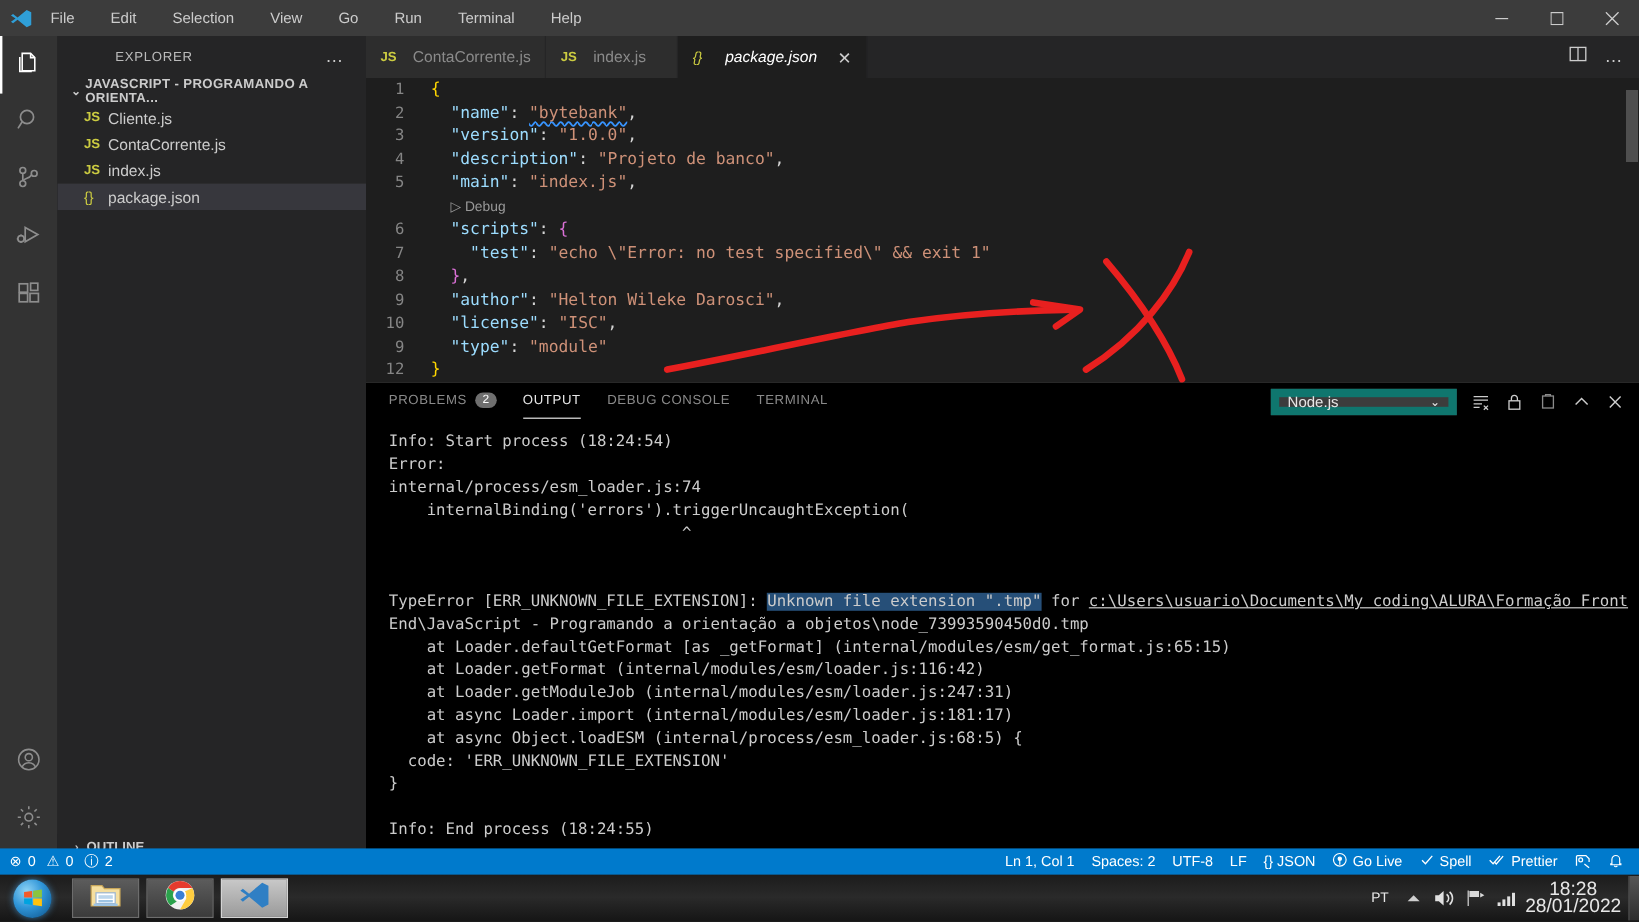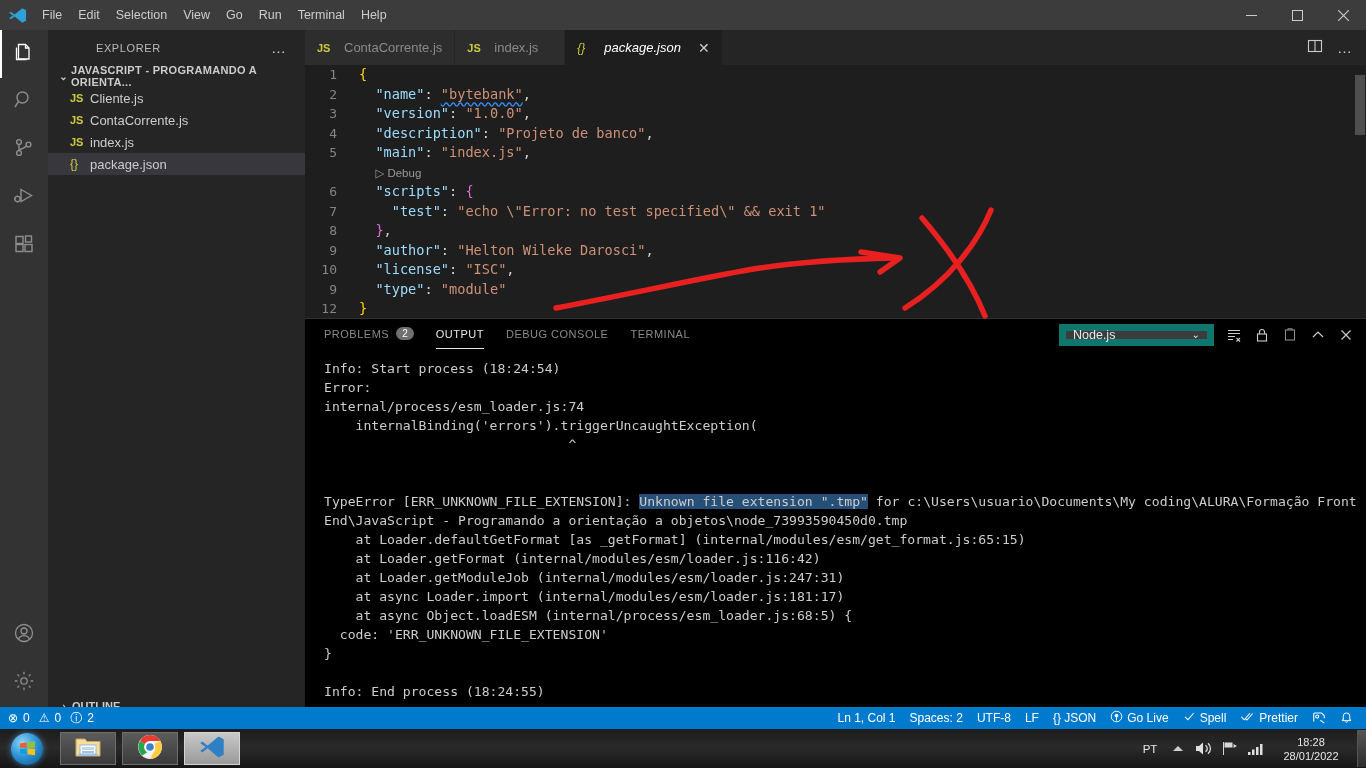--- a/index.html
+++ b/index.html
@@ -7,21 +7,21 @@
               font-family:"Liberation Sans", sans-serif; }
 
   .app { position:relative; width:1366px; height:768px; background:#1e1e1e; }
 
   
   .titlebar { position:absolute; top:0; left:0; width:1366px; height:30px;
               background:#3c3c3c; display:flex; align-items:center; color:#cccccc;
               font-size:12px; }
   .vscode-logo { width:34px; height:30px; display:flex; align-items:center;
                  justify-content:center; }
-  .menu { display:flex; align-items:center; gap:0px; }
+  .menu { display:flex; align-items:center; gap:14px; }
   .menu-item { padding:4px 8px; font-size:12.5px; color:#cccccc; cursor:default; }
   .title-center { position:absolute; left:0; width:1366px; text-align:center;
                   font-size:12.5px; color:#cccccc; pointer-events:none; }
   .win-btns { position:absolute; right:0; top:0; height:30px; display:flex; }
   .win-btn { width:46px; height:30px; display:flex; align-items:center;
              justify-content:center; color:#cccccc; font-size:12px; }
 
   
   .activitybar { position:absolute; top:30px; left:0; width:48px; height:687px;
                  background:#333333; display:flex; flex-direction:column;
@@ -105,21 +105,21 @@
   .psel .cd { margin-left:auto; font-size:10px; }
   .pact { color:#cccccc; width:16px; height:16px; display:flex;
           align-items:center; justify-content:center; }
 
   .console { position:absolute; top:31px; left:0; width:1061px; height:368px;
              overflow:hidden; padding:9px 0 0 19px;
              font-family:"DejaVu Sans Mono", monospace; font-size:13.1px;
              line-height:19px; color:#cccccc; white-space:pre; }
   .oline { height:19px; }
   .hl { background:#264f78; }
-  .und { text-decoration-color:#cccccc; }
+  .und { text-decoration:underline; text-decoration-color:#cccccc; }
 
   
   .vscroll { position:absolute; right:0; top:65px; width:14px; height:253px; }
   .vscroll .thumb { position:absolute; top:10px; right:1px; width:10px;
                     height:60px; background:#4f4f4f; }
 
   
   .annot { position:absolute; top:30px; left:0; width:1366px; height:687px;
            pointer-events:none; }
 
@@ -142,21 +142,21 @@
          display:flex; align-items:center; justify-content:center; }
   .tb-item { position:absolute; top:3px; width:56px; height:33px;
              border:1px solid #6d6d6d; background:linear-gradient(180deg,#5c5c5c,#3b3b3b);
              display:flex; align-items:center; justify-content:center; }
   .tb-item.act { background:linear-gradient(180deg,#c8c8c8,#9a9a9a);
                  border-color:#d4d4d4; }
   .tray { position:absolute; right:0; top:0; height:39px; display:flex;
           align-items:center; color:#e7e7e7; font-size:11.5px; gap:0; }
   .tray-i { width:26px; height:39px; display:flex; align-items:center;
             justify-content:center; }
-  .clock { width:84px; text-align:center; line-height:14px; font-size:11px; }
+  .clock { width:84px; text-align:center; line-height:14px; font-size:16px; }
   .showdesk { width:9px; height:37px; border-left:1px solid #555;
               background:linear-gradient(180deg,#565656,#2d2d2d); margin-left:4px; }
 </style>
 </head>
 <body>
 
 <div class="app">
 
   <div class="titlebar">
     <div class="vscode-logo">

